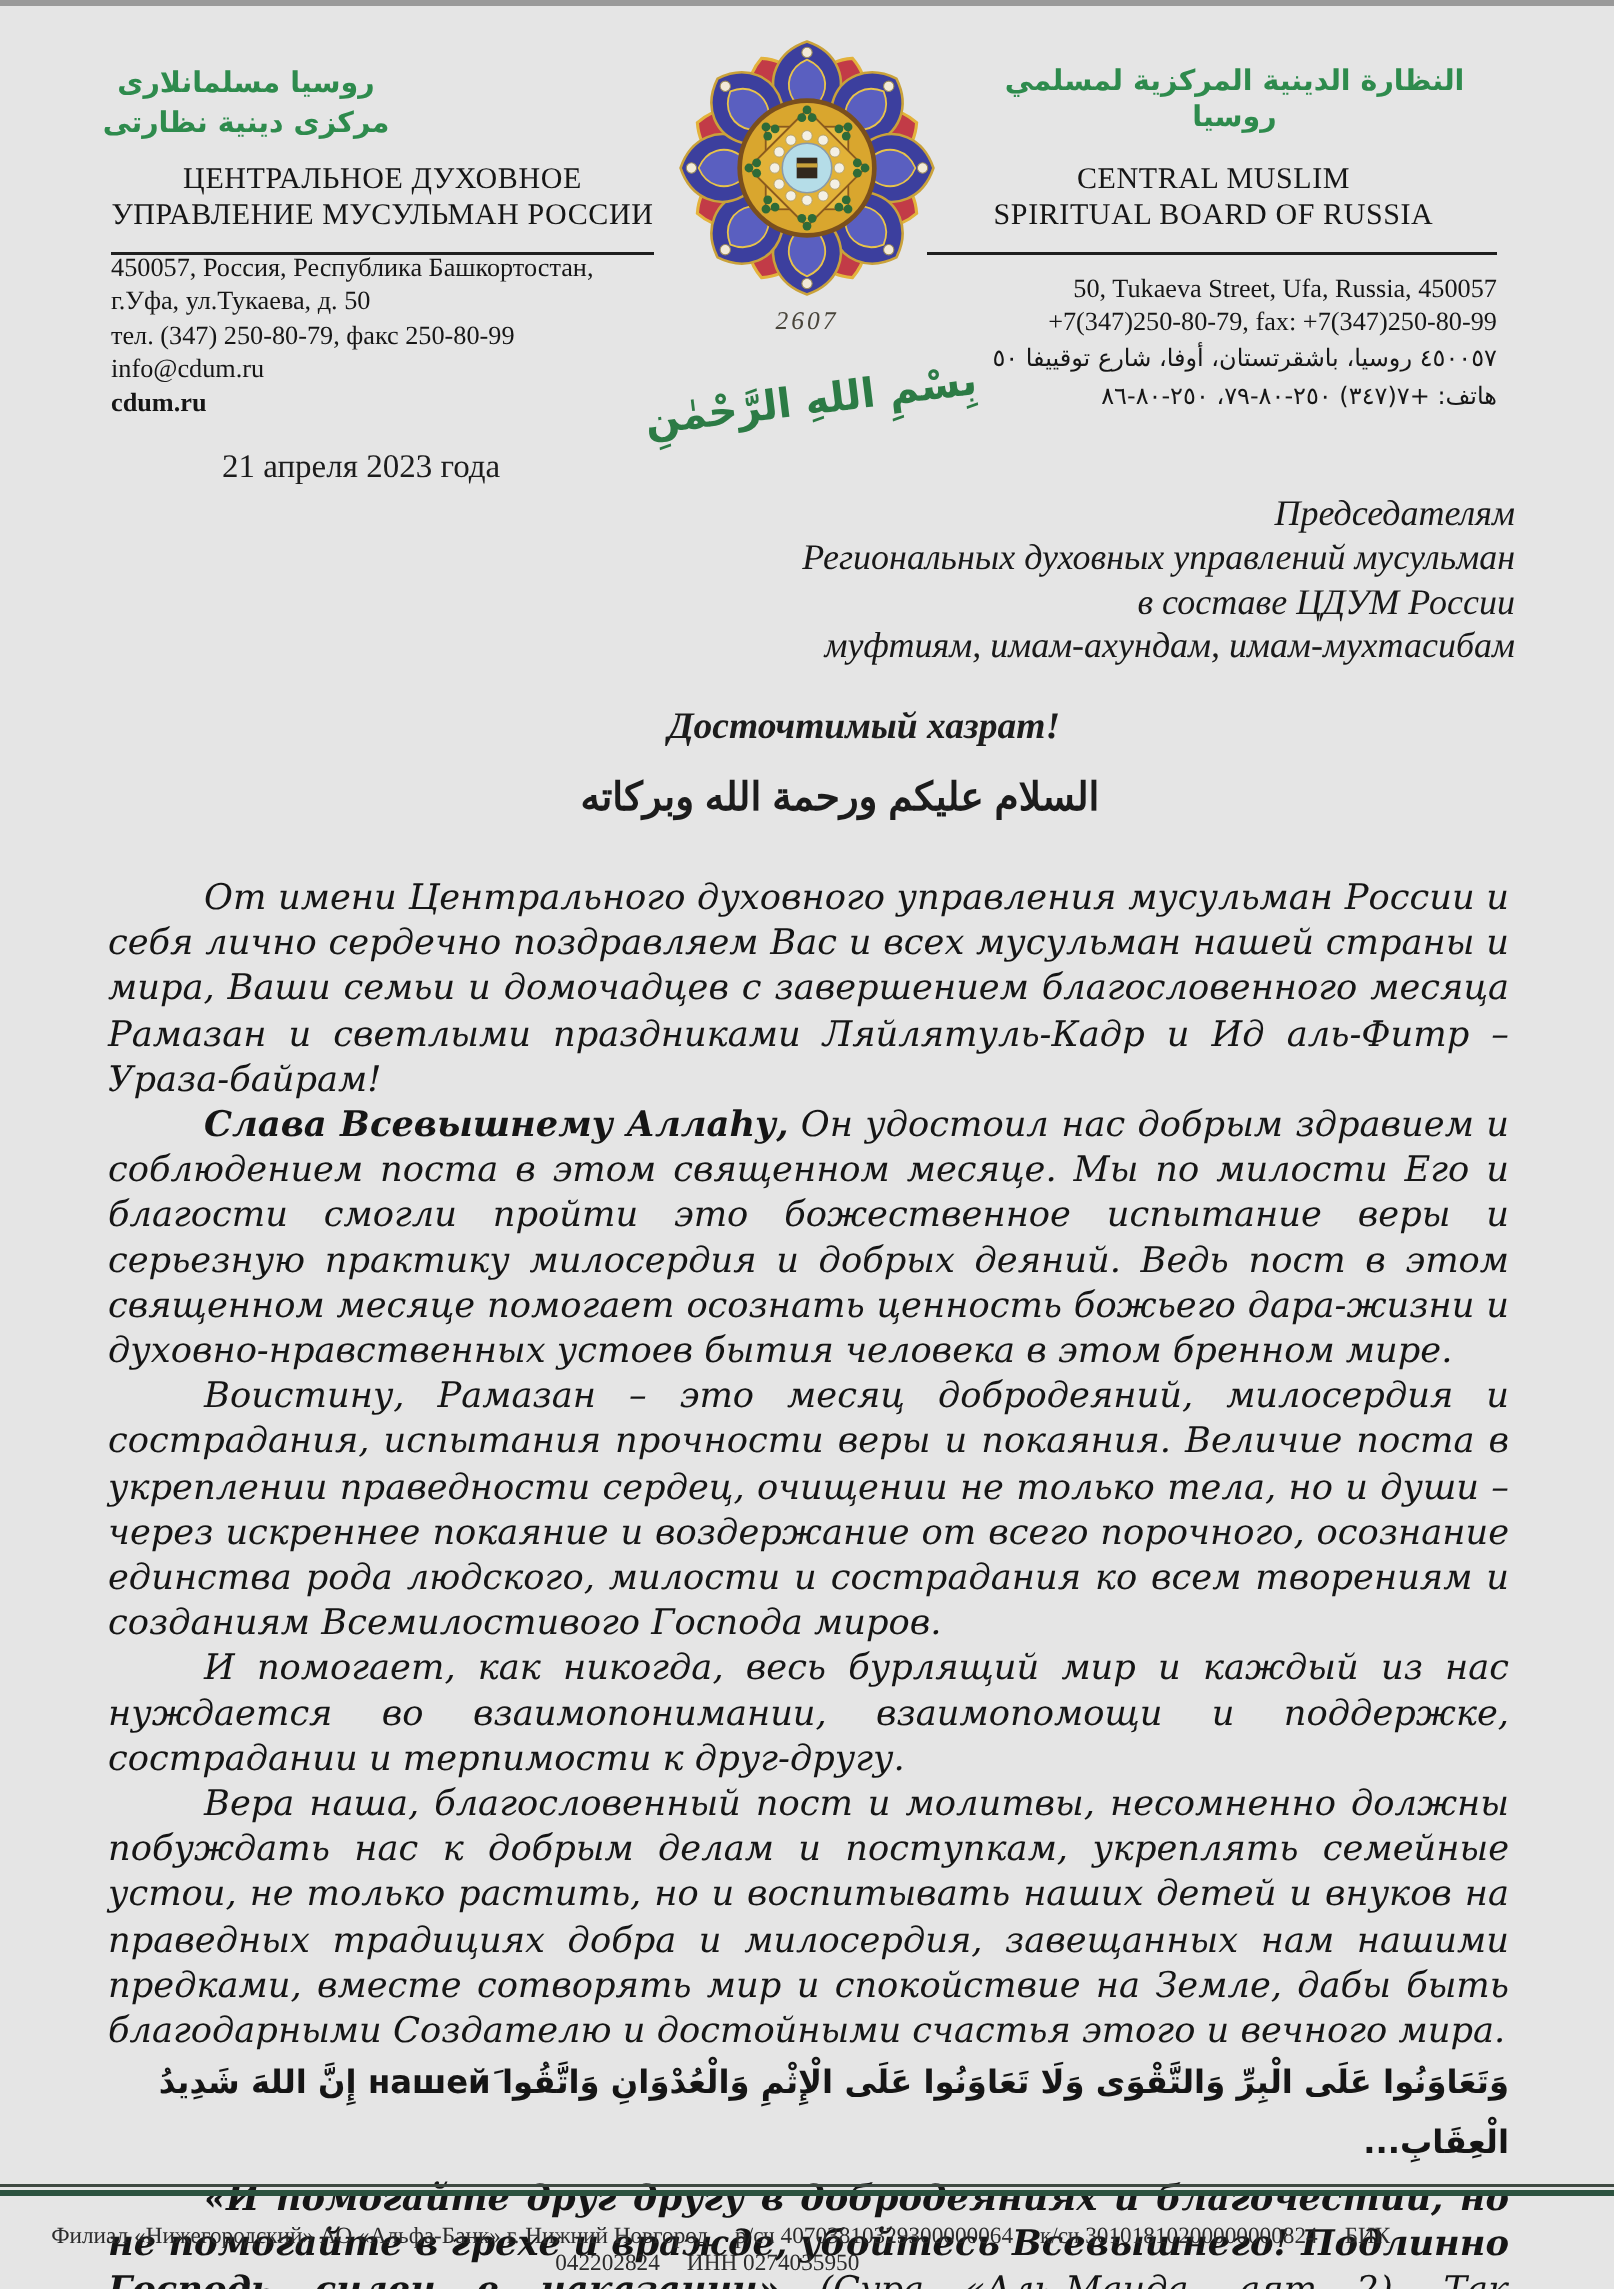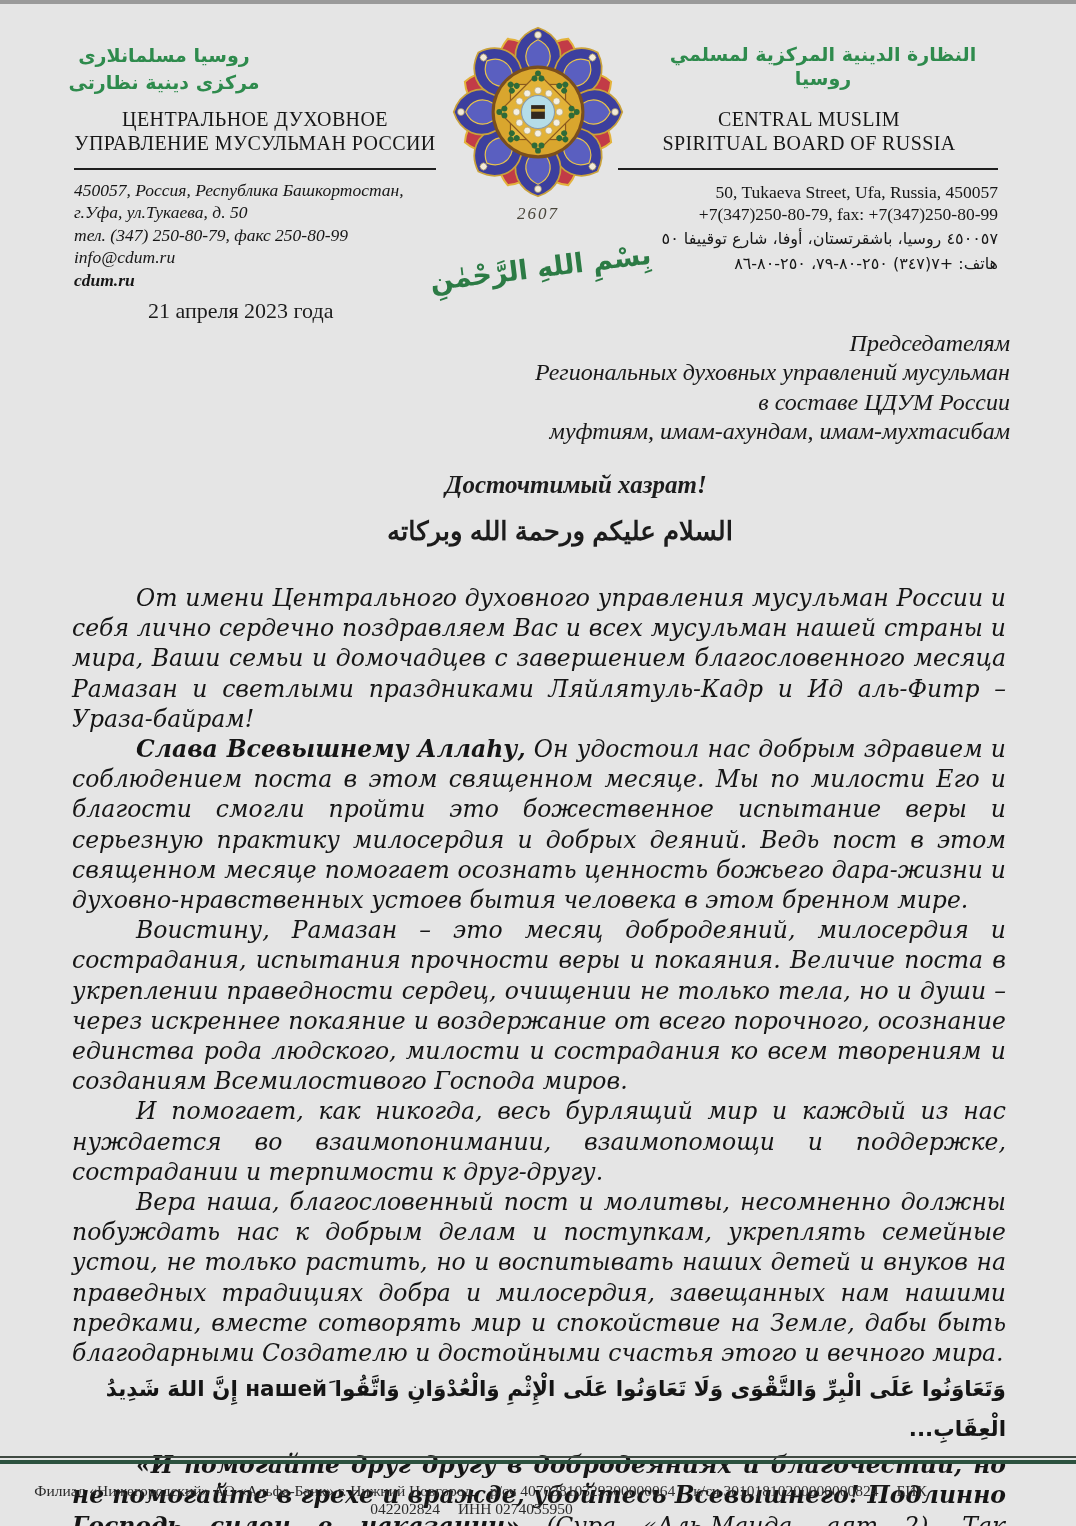--- a/index.html
+++ b/index.html
@@ -20,21 +20,21 @@
   }
   .callig-left{left:64px;top:38px;width:200px;height:60px;font-size:19px;line-height:27px;}
   .callig-right{left:642px;top:38px;width:362px;height:62px;font-size:19px;line-height:24px;}
   .org-title{text-align:center;font-size:20px;line-height:24px;letter-spacing:.4px;color:#161616;}
   .org-left{left:70px;top:103px;width:370px;}
   .org-right{left:618px;top:103px;width:382px;}
   .rule-head{height:2px;background:#1f1f1f;}
   .rule-left{left:74px;top:164px;width:362px;}
   .rule-right{left:618px;top:164px;width:380px;}
   .addr{font-size:17.5px;line-height:22.4px;color:#161616;}
-  .addr-left{left:74px;top:175px;width:380px;text-align:left;font-style:italic;}
+  .addr-left{left:74px;top:163px;width:380px;text-align:left;}
   .addr-right{left:618px;top:177px;width:380px;text-align:right;}
   .addr .site{font-weight:bold;}
   .addr .ar{font-family:"DejaVu Sans",sans-serif;font-size:16px;line-height:25px;direction:rtl;}
   
   .emblem{left:452px;top:20px;width:172px;height:176px;}
   .emblem-year{left:452px;top:200px;width:172px;text-align:center;
     font-style:italic;font-size:17px;color:#49453b;letter-spacing:2px;}
   .bismillah{
     left:396px;top:224px;width:290px;height:86px;text-align:center;
     color:#2c7b45;font-family:"DejaVu Sans",sans-serif;font-weight:bold;

